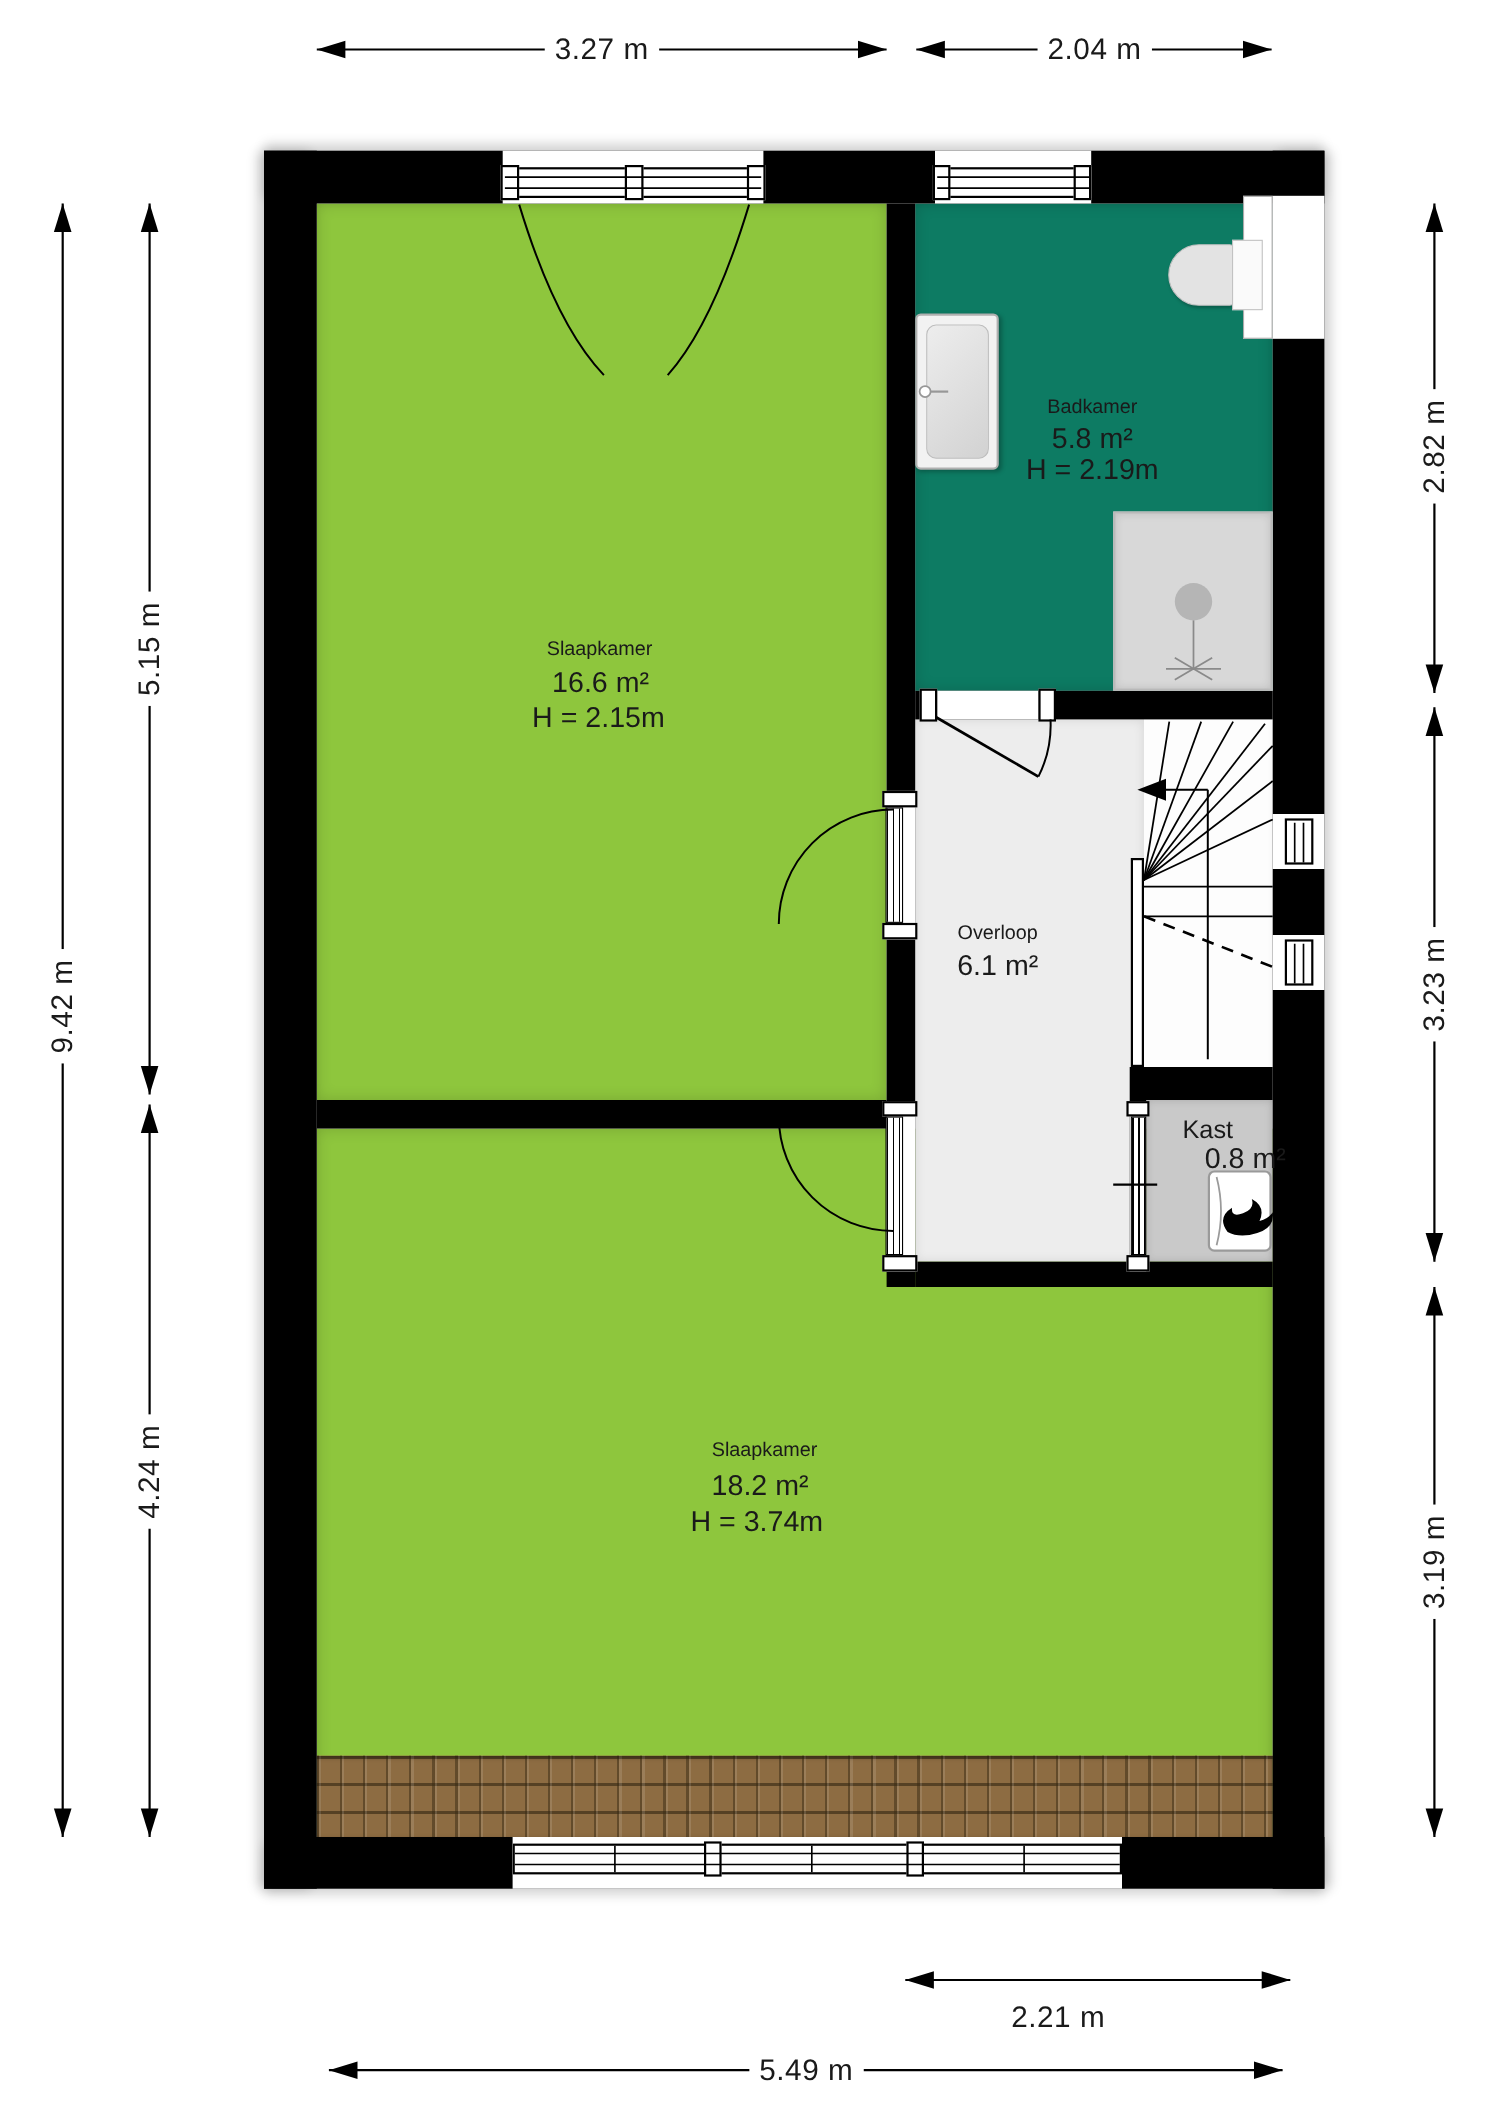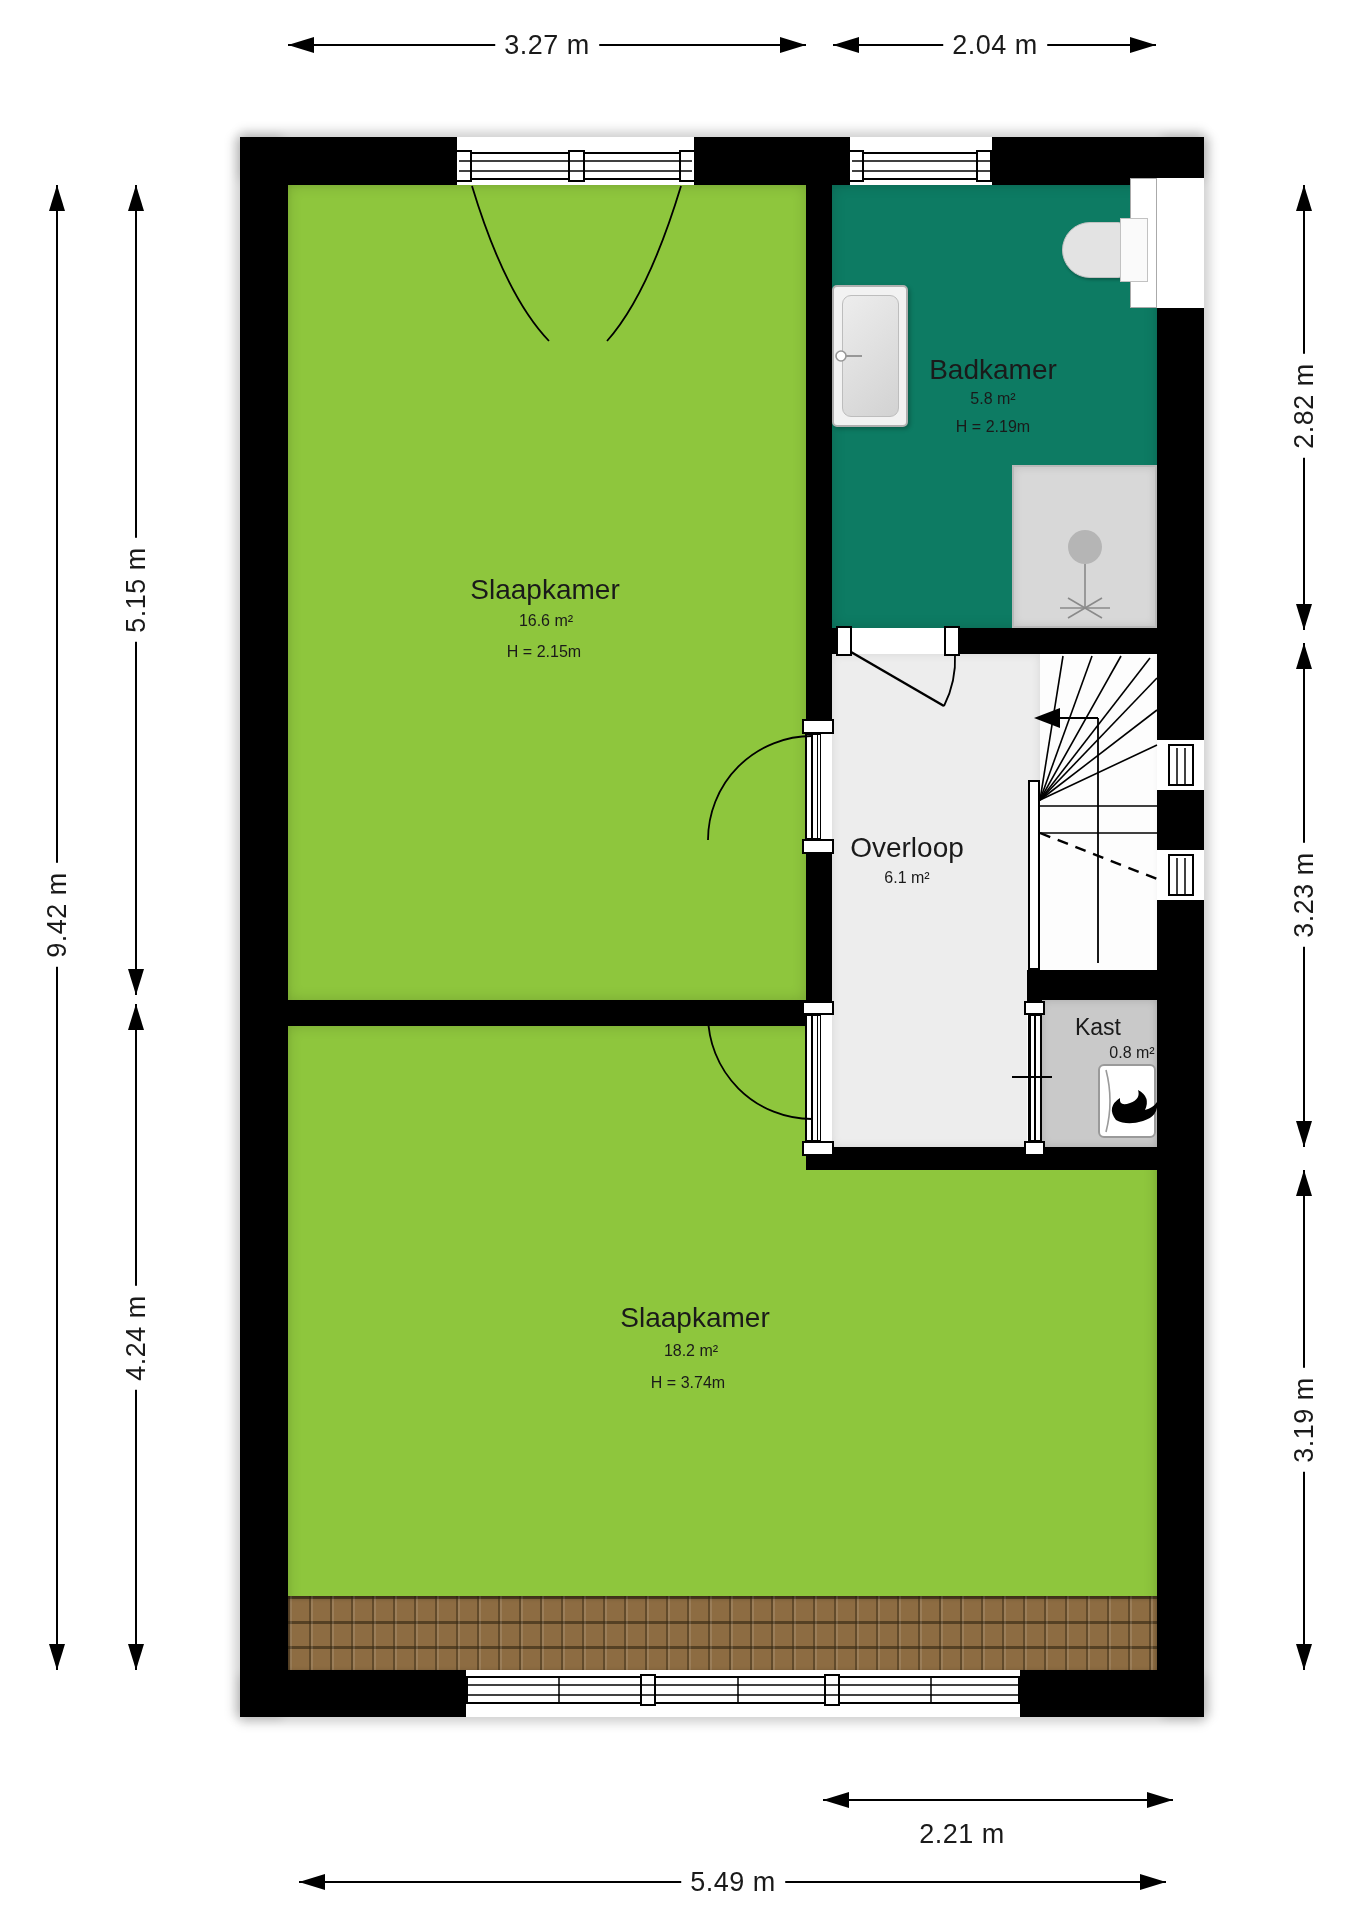--- a/index.html
+++ b/index.html
@@ -10,22 +10,22 @@
   .open{position:absolute;background:#fff;}
   .room{position:absolute;box-shadow:inset 0 0 14px rgba(0,0,0,.16);}
   .band{position:absolute;background:#fff;border:2px solid #000;box-sizing:border-box;}
   .frame{position:absolute;background:#fff;border:2px solid #000;box-sizing:border-box;}
   .leafV{position:absolute;background:repeating-linear-gradient(90deg,#000 0 1.5px,#fff 1.5px 5.5px);
          border:1.5px solid #000;box-sizing:border-box;}
   .dim{position:absolute;transform:translate(-50%,-50%);font-size:27px;letter-spacing:.5px;
        background:#fff;padding:0 9px;white-space:nowrap;}
   .dimv{position:absolute;transform:translate(-50%,-50%) rotate(-90deg);font-size:27px;letter-spacing:.5px;
         background:#fff;padding:0 9px;white-space:nowrap;}
-  .rname{position:absolute;transform:translate(-50%,-50%);font-size:28px;white-space:nowrap;}
-  .rsub{position:absolute;transform:translate(-50%,-50%);font-size:16px;white-space:nowrap;text-align:right;}
+  .rname{position:absolute;transform:translate(-50%,-50%);font-size:18px;white-space:nowrap;}
+  .rsub{position:absolute;transform:translate(-50%,-50%);font-size:26px;white-space:nowrap;text-align:right;}
   .roof{position:absolute;background-color:#8d6c42;
         background-image:
           repeating-linear-gradient(90deg,rgba(56,42,20,.5) 0 2px,rgba(255,255,255,.12) 2px 4px,transparent 4px 21px),
           repeating-linear-gradient(180deg,rgba(56,42,20,.65) 0 3px,transparent 3px 25px);
         box-shadow:inset 0 2px 4px rgba(0,0,0,.35);}
   svg{position:absolute;left:0;top:0;}
 </style>
 </head>
 <body>
 

